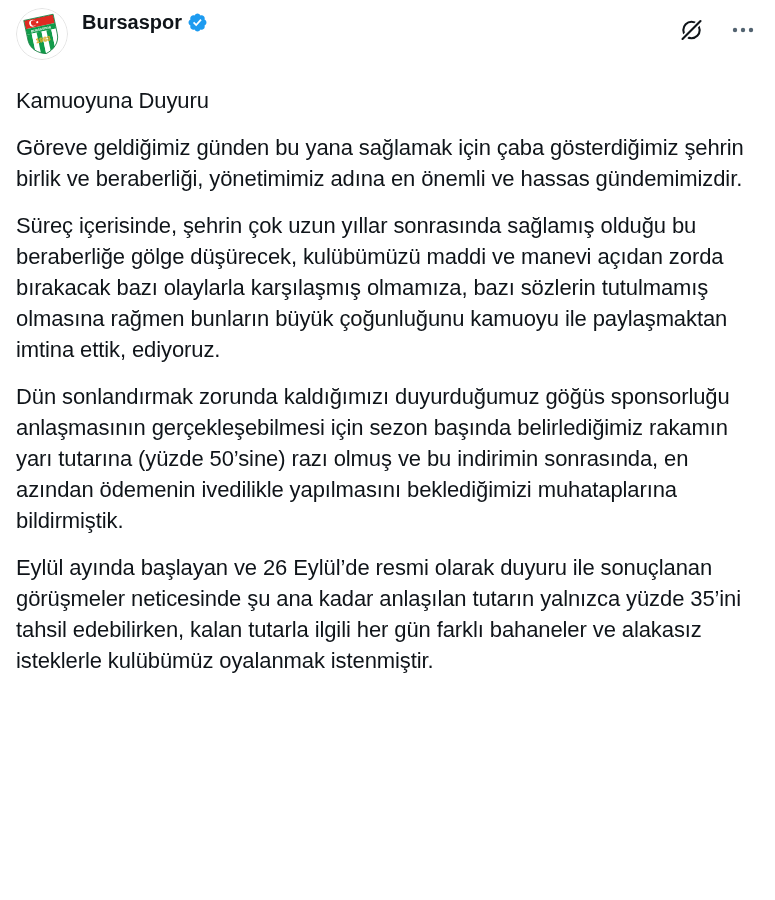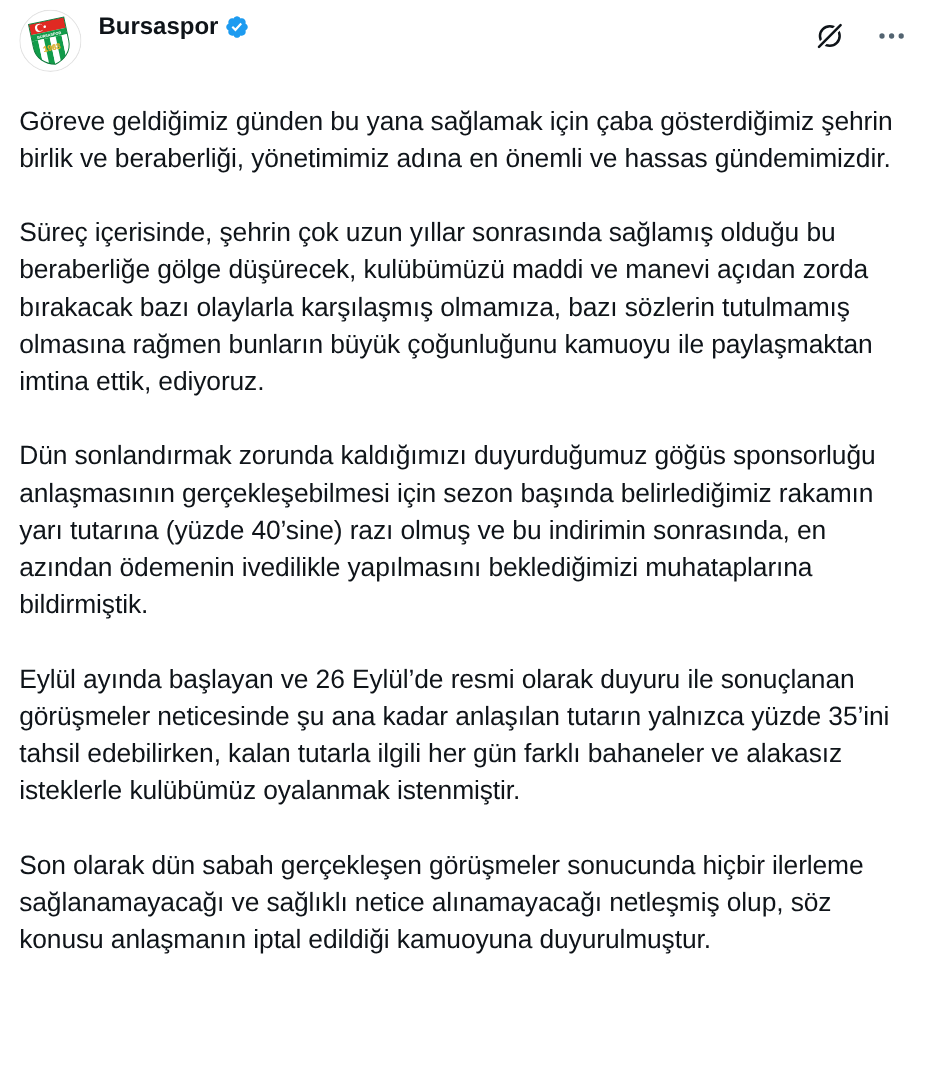--- a/index.html
+++ b/index.html
@@ -80,21 +80,21 @@
     width: 738px;
   }
   .tweet-body p {
     font-size: 22px;
     line-height: 31px;
     color: #0f1419;
     letter-spacing: -0.1px;
     word-wrap: break-word;
   }
   .tweet-body p + p {
-    margin-top: 31px;
+    margin-top: 16px;
   }
   .crest-text {
     font-family: "Liberation Sans", sans-serif;
     font-weight: 700;
   }
 </style>
 </head>
 <body>
 
 <div class="post">
@@ -154,20 +154,20 @@
         <svg width="24" height="24" viewBox="0 0 24 24">
           <circle cx="4" cy="12" r="2.2" fill="#536471"></circle>
           <circle cx="12" cy="12" r="2.2" fill="#536471"></circle>
           <circle cx="20" cy="12" r="2.2" fill="#536471"></circle>
         </svg>
       </button>
     </div>
   </div>
 
   <div class="tweet-body">
+    <p>Kamuoyuna Duyuru</p>
     <p>Göreve geldiğimiz günden bu yana sağlamak için çaba gösterdiğimiz şehrin birlik ve beraberliği, yönetimimiz adına en önemli ve hassas gündemimizdir.</p>
     <p>Süreç içerisinde, şehrin çok uzun yıllar sonrasında sağlamış olduğu bu beraberliğe gölge düşürecek, kulübümüzü maddi ve manevi açıdan zorda bırakacak bazı olaylarla karşılaşmış olmamıza, bazı sözlerin tutulmamış olmasına rağmen bunların büyük çoğunluğunu kamuoyu ile paylaşmaktan imtina ettik, ediyoruz.</p>
-    <p>Dün sonlandırmak zorunda kaldığımızı duyurduğumuz göğüs sponsorluğu anlaşmasının gerçekleşebilmesi için sezon başında belirlediğimiz rakamın yarı tutarına (yüzde 40’sine) razı olmuş ve bu indirimin sonrasında, en azından ödemenin ivedilikle yapılmasını beklediğimizi muhataplarına bildirmiştik.</p>
+    <p>Dün sonlandırmak zorunda kaldığımızı duyurduğumuz göğüs sponsorluğu anlaşmasının gerçekleşebilmesi için sezon başında belirlediğimiz rakamın yarı tutarına (yüzde 50’sine) razı olmuş ve bu indirimin sonrasında, en azından ödemenin ivedilikle yapılmasını beklediğimizi muhataplarına bildirmiştik.</p>
     <p>Eylül ayında başlayan ve 26 Eylül’de resmi olarak duyuru ile sonuçlanan görüşmeler neticesinde şu ana kadar anlaşılan tutarın yalnızca yüzde 35’ini tahsil edebilirken, kalan tutarla ilgili her gün farklı bahaneler ve alakasız isteklerle kulübümüz oyalanmak istenmiştir.</p>
-    <p>Son olarak dün sabah gerçekleşen görüşmeler sonucunda hiçbir ilerleme sağlanamayacağı ve sağlıklı netice alınamayacağı netleşmiş olup, söz konusu anlaşmanın iptal edildiği kamuoyuna duyurulmuştur.</p>
   </div>
 
 </div>
 
 </body></html>

